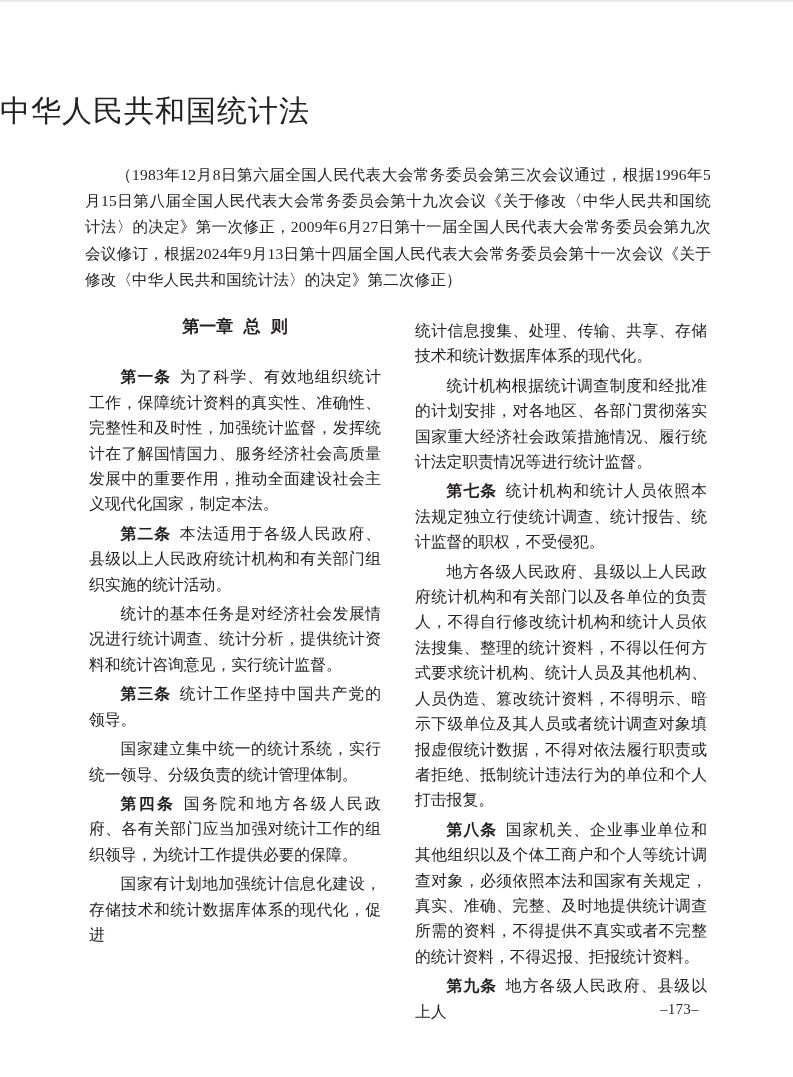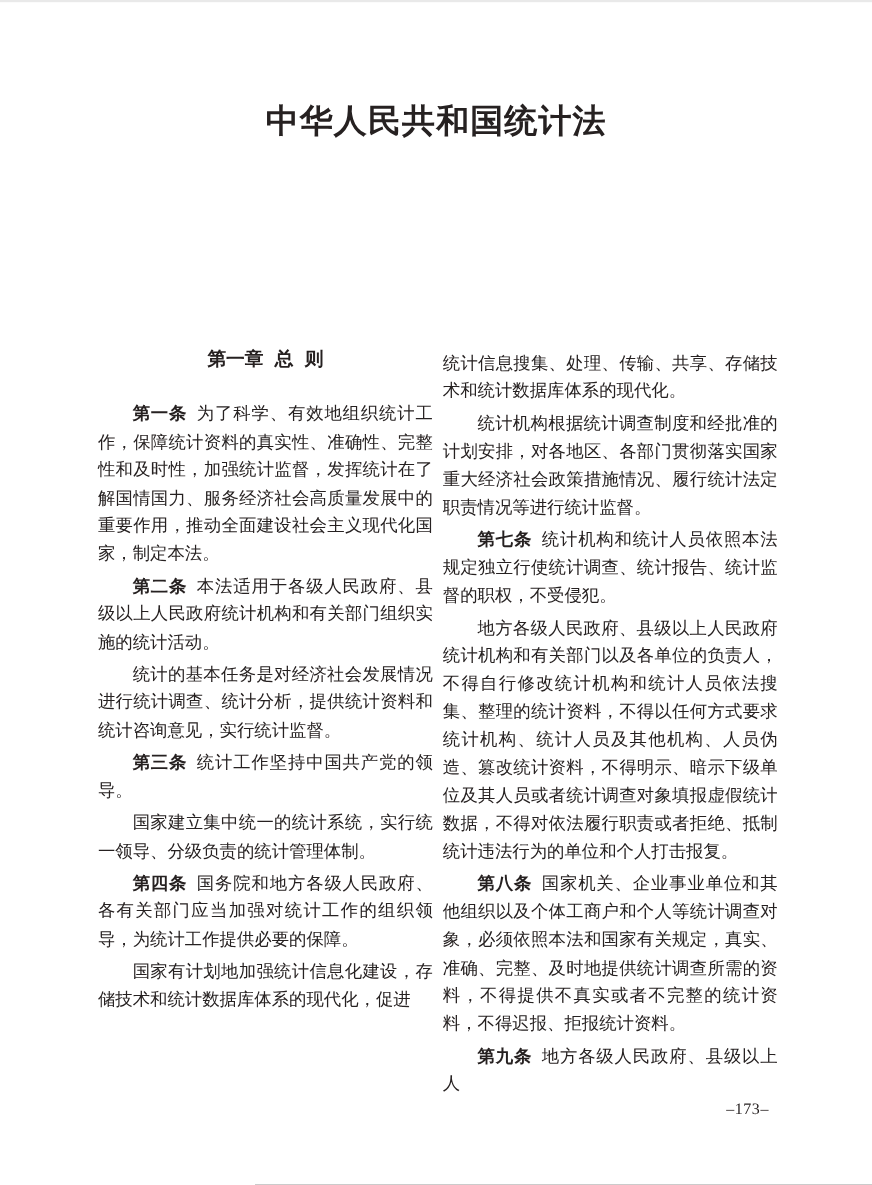--- a/index.html
+++ b/index.html
@@ -15,40 +15,39 @@
     font-family: "Liberation Serif", "DejaVu Serif", serif;
     overflow: hidden;
   }
   .scan-edge {
     position: absolute; top:0; left:0; width:100%; height:2px;
     background: #e9e9e9;
   }
   .doc-title {
     position: absolute;
     top: 72px; left: 0; width: 100%;
-    text-align: center;
     font-size: 30px;
-    font-weight: 700;
+    font-weight: 400;
     letter-spacing: 1px;
     line-height: 38px;
   }
   .preamble {
     position: absolute;
     top: 162px; left: 85px; width: 626px;
     font-size: 15.5px;
     line-height: 26.2px;
     text-align: justify;
     text-indent: 2em;
     letter-spacing: 0.2px;
   }
   .columns {
     position: absolute;
     top: 314px; left: 85px; width: 626px;
     display: flex;
-    gap: 1px;
+    gap: 26px;
   }
   .col {
     width: 304.5px;
     flex: 1 1 0;
     font-size: 15.8px;
     line-height: 25.4px;
     text-align: justify;
   }
   .chapter-heading {
     text-align: center;
@@ -78,20 +77,21 @@
   }
 </style>
 </head>
 <body>
 
 <div class="page" style="--ink: #262121; --paper: #ffffff;">
   <div class="scan-edge"></div>
 
   <h1 class="doc-title">中华人民共和国统计法</h1>
 
+  <div class="preamble">（1983年12月8日第六届全国人民代表大会常务委员会第三次会议通过，根据1996年5月15日第八届全国人民代表大会常务委员会第十九次会议《关于修改〈中华人民共和国统计法〉的决定》第一次修正，2009年6月27日第十一届全国人民代表大会常务委员会第九次会议修订，根据2024年9月13日第十四届全国人民代表大会常务委员会第十一次会议《关于修改〈中华人民共和国统计法〉的决定》第二次修正）</div>
 
   <div class="columns">
     <div class="col">
       <p class="chapter-heading">第一章 总 则</p>
       <div id="left-paragraphs">
   <p class="para"><b class="art-num">第一条</b><span class="art-text">为了科学、有效地组织统计工作，保障统计资料的真实性、准确性、完整性和及时性，加强统计监督，发挥统计在了解国情国力、服务经济社会高质量发展中的重要作用，推动全面建设社会主义现代化国家，制定本法。</span></p>
 
   <p class="para"><b class="art-num">第二条</b><span class="art-text">本法适用于各级人民政府、县级以上人民政府统计机构和有关部门组织实施的统计活动。</span></p>
 
   <p class="para"><span class="art-text">统计的基本任务是对经济社会发展情况进行统计调查、统计分析，提供统计资料和统计咨询意见，实行统计监督。</span></p>

